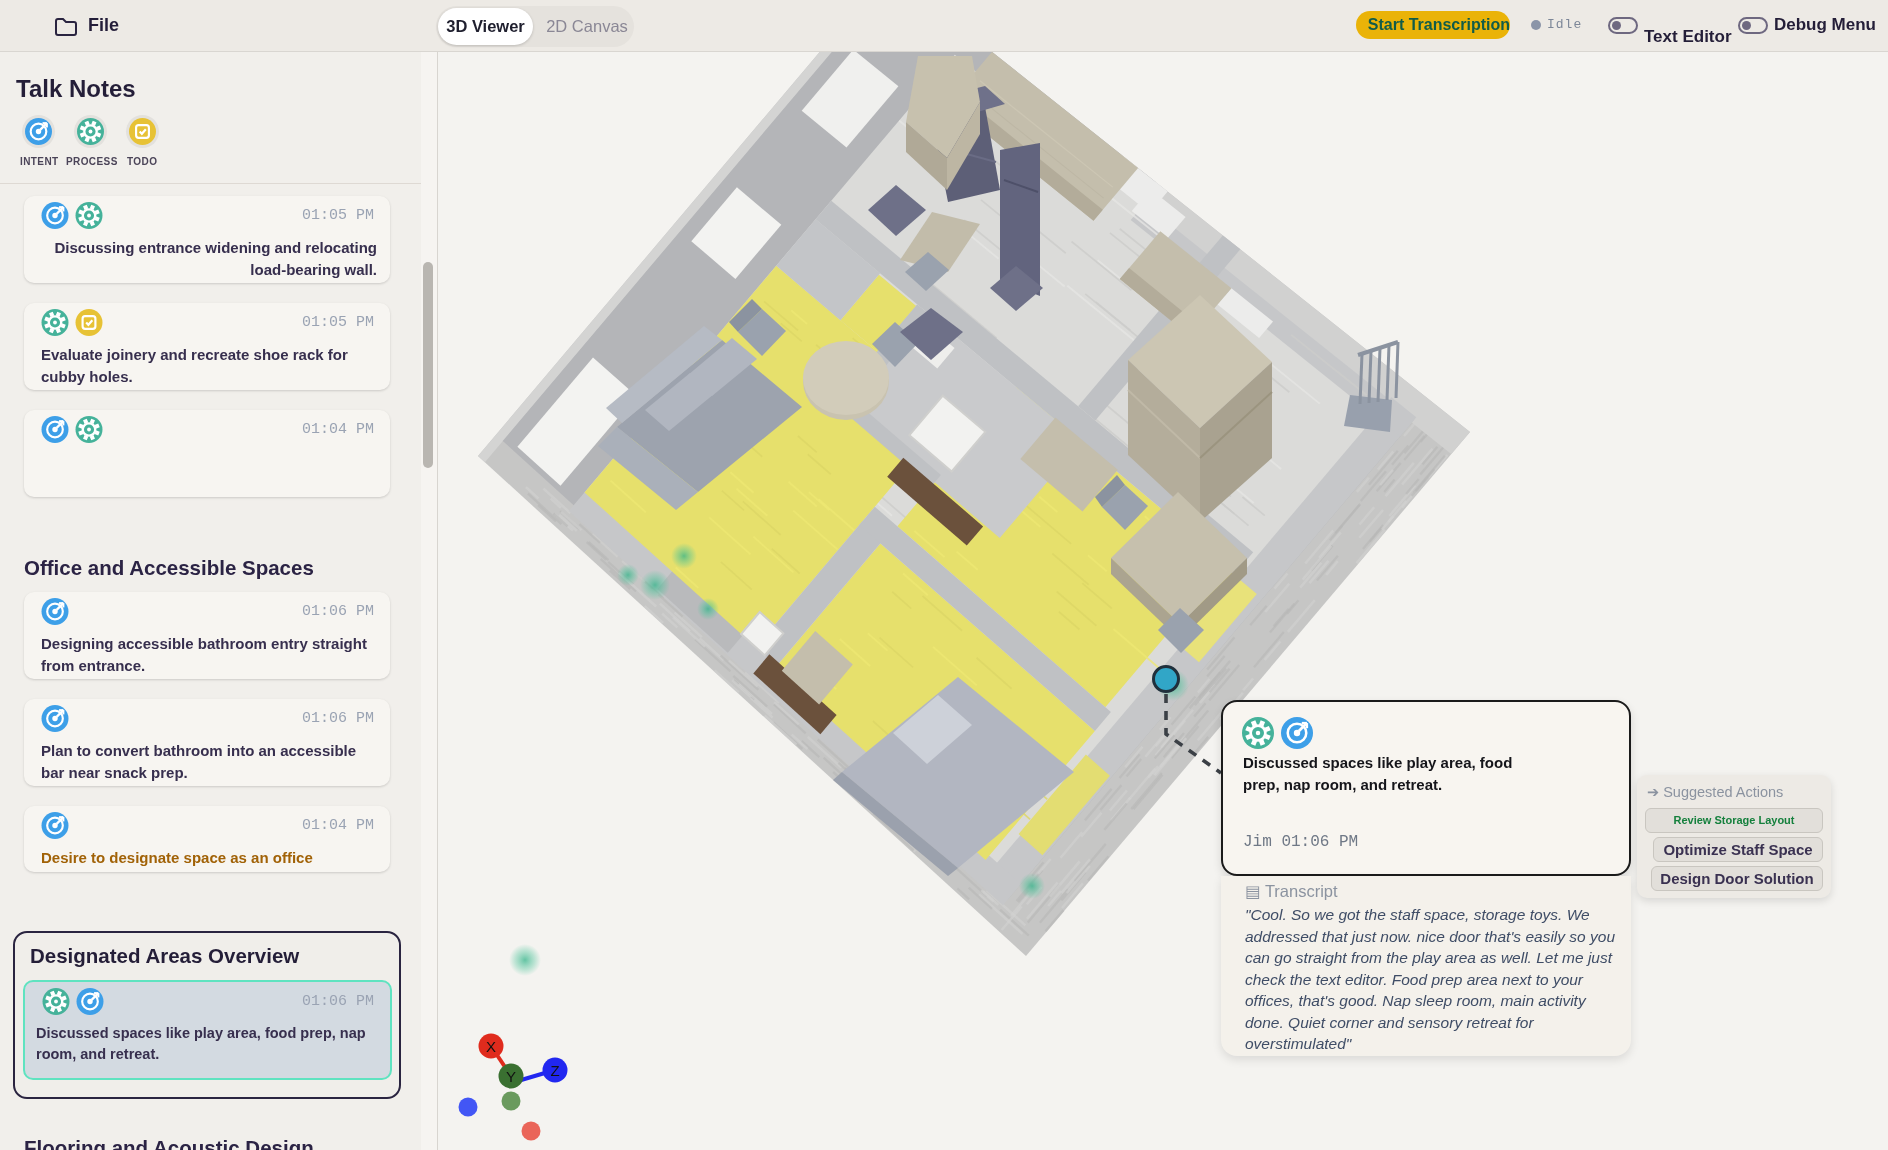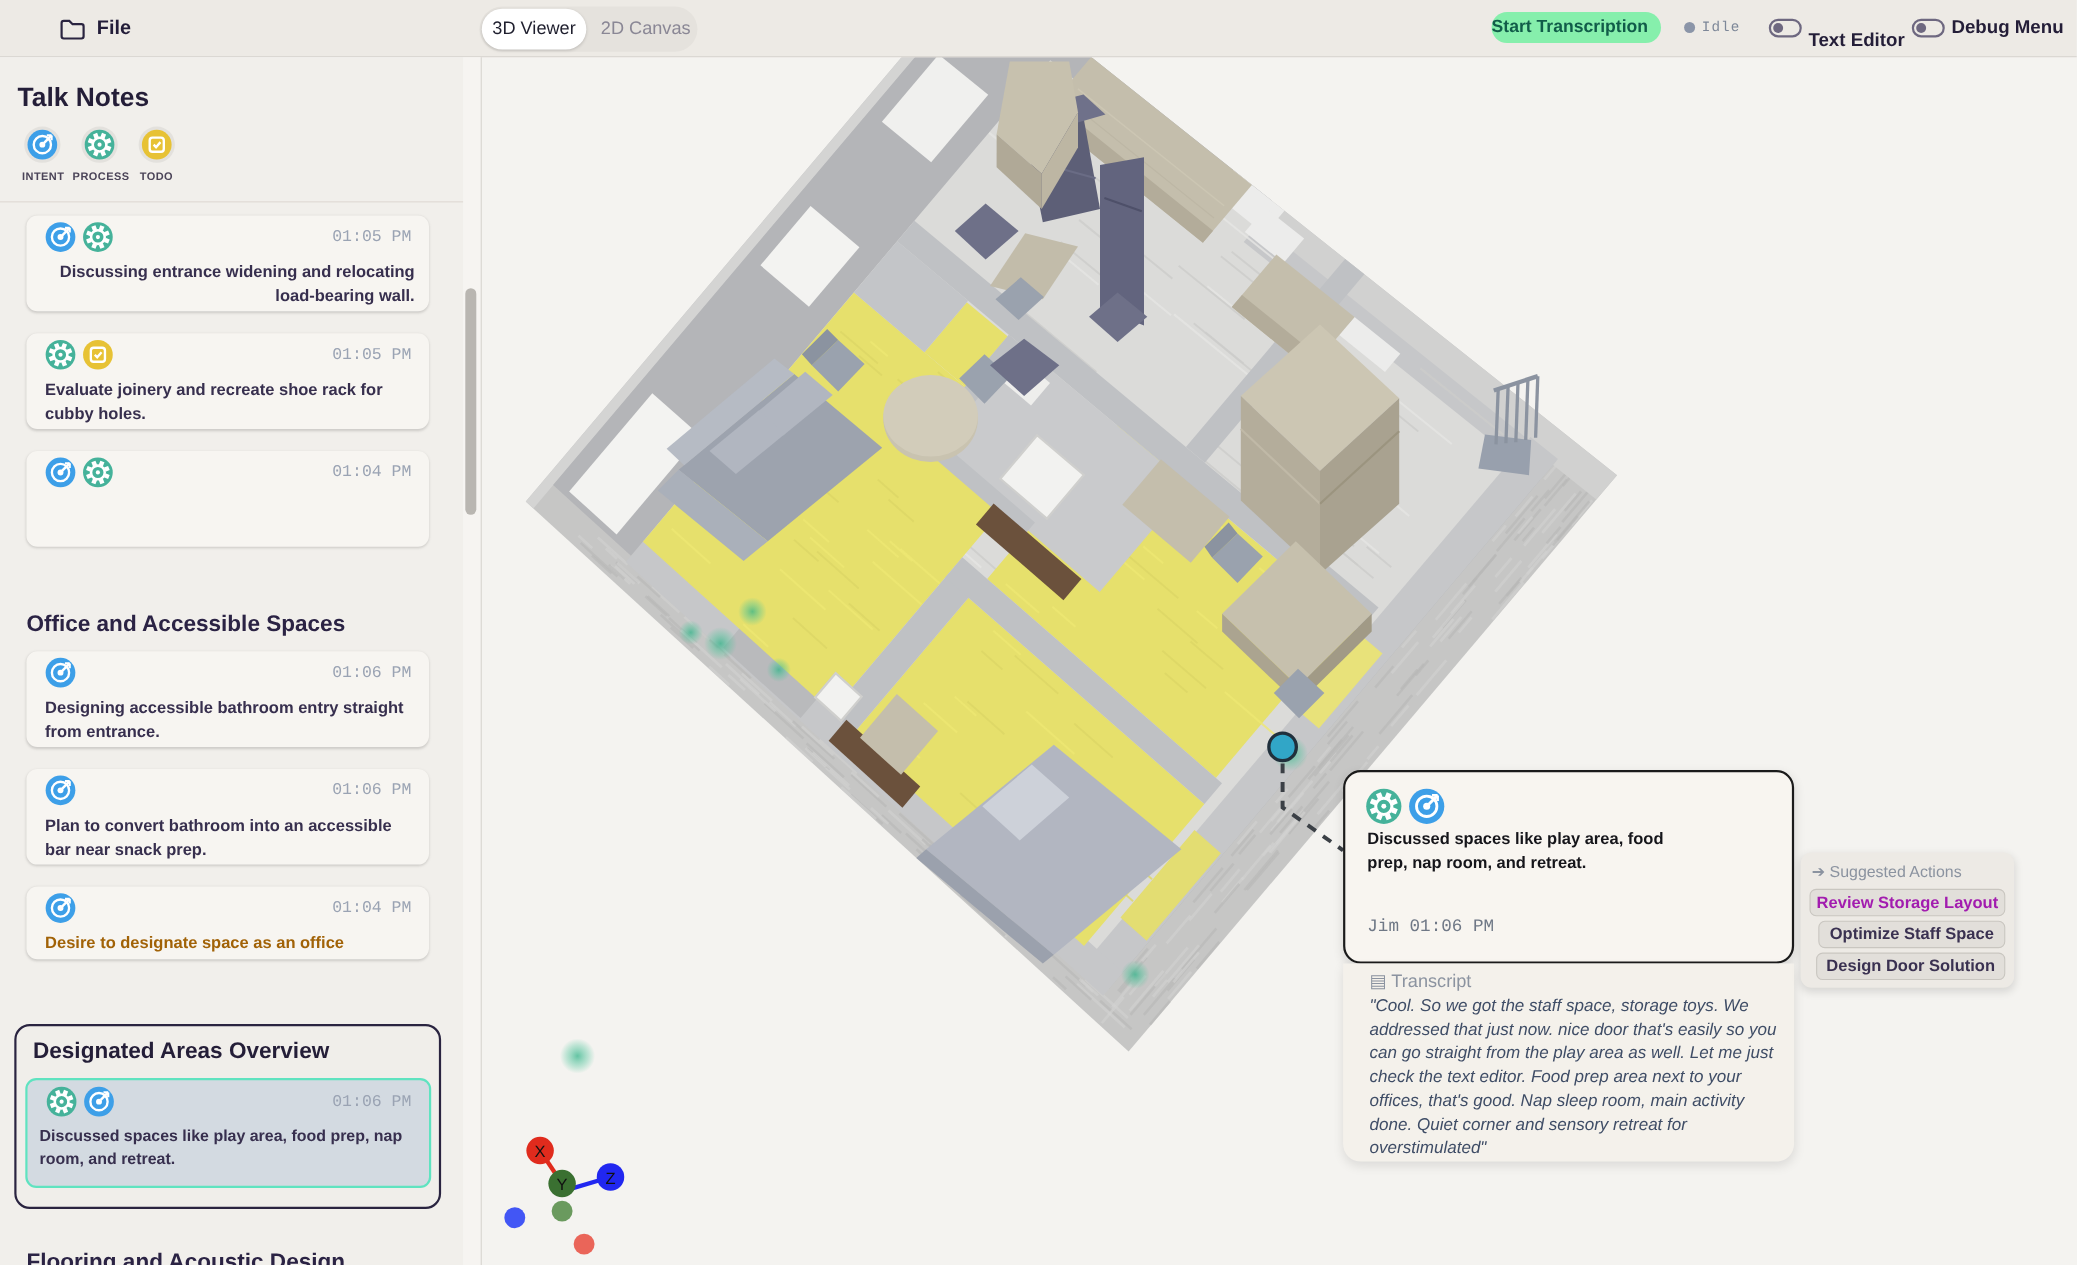--- a/index.html
+++ b/index.html
@@ -513,21 +513,21 @@
 <div style="position:absolute;left:20px;top:131px;font-family:'Liberation Mono',monospace;font-size:16px;color:#6f7886;">Jim 01:06 PM</div>
 </div>
 
 <div style="position:absolute;left:1221px;top:876px;width:410px;height:180px;background:#f4f1eb;border-radius:0 0 16px 16px;box-shadow:0 4px 10px rgba(0,0,0,0.10);">
 <div style="position:absolute;left:24px;top:6px;font-size:16.5px;color:#8b93a0;">▤ Transcript</div>
 <div style="position:absolute;left:24px;top:28px;width:390px;font-size:15.5px;font-style:italic;color:#3f4d66;line-height:21.5px;">"Cool. So we got the staff space, storage toys. We<br>addressed that just now. nice door that's easily so you<br>can go straight from the play area as well. Let me just<br>check the text editor. Food prep area next to your<br>offices, that's good. Nap sleep room, main activity<br>done. Quiet corner and sensory retreat for<br>overstimulated"</div>
 </div>
 
 <div style="position:absolute;left:1637px;top:775px;width:194px;height:123px;background:#edeae5;border-radius:10px;box-shadow:0 3px 8px rgba(0,0,0,0.12);">
 <div style="position:absolute;left:10px;top:9px;font-size:14.5px;color:#8b93a0;">➔ Suggested Actions</div>
-<div style="position:absolute;left:8px;top:33px;width:178px;height:25px;background:#e2dfda;border:1px solid #c9c6c0;border-radius:6px;font-size:15px;font-weight:bold;color:#a21caf;text-align:center;line-height:23px;">Review Storage Layout</div>
+<div style="position:absolute;left:8px;top:33px;width:178px;height:25px;background:#e2dfda;border:1px solid #c9c6c0;border-radius:6px;font-size:11px;font-weight:bold;color:#15803d;text-align:center;line-height:23px;">Review Storage Layout</div>
 <div style="position:absolute;left:16px;top:62px;width:170px;height:25px;background:#e2dfda;border:1px solid #c9c6c0;border-radius:6px;font-size:15px;font-weight:bold;color:#3a3151;text-align:center;line-height:23px;">Optimize Staff Space</div>
 <div style="position:absolute;left:14px;top:91px;width:172px;height:25px;background:#e2dfda;border:1px solid #c9c6c0;border-radius:6px;font-size:15px;font-weight:bold;color:#3a3151;text-align:center;line-height:23px;">Design Door Solution</div>
 </div>
 
 <svg style="position:absolute;left:440px;top:1010px" width="180" height="140" viewBox="440 1010 180 140">
 <line x1="491" y1="1046" x2="511" y2="1076" stroke="#e02b1d" stroke-width="4"></line>
 <line x1="511" y1="1083" x2="555" y2="1070" stroke="#2127f0" stroke-width="4"></line>
 <circle cx="491" cy="1046" r="12.5" fill="#e02b1d"></circle>
 <circle cx="511" cy="1076" r="12.5" fill="#3a7031"></circle>
 <circle cx="555" cy="1070" r="12.5" fill="#2127f0"></circle>
@@ -539,24 +539,24 @@
 <text x="555" y="1076" font-size="15" fill="#111" text-anchor="middle" font-family="Liberation Sans">Z</text>
 </svg>
 
 <div style="position:absolute;left:0;top:0;width:1888px;height:52px;background:#edeae5;border-bottom:1px solid #d9d6d1;"></div>
 <svg style="position:absolute;left:54px;top:15px" width="26" height="24">
     <path d="M2 6 a2 2 0 0 1 2-2 h5 l3 3 h8 a2 2 0 0 1 2 2 v9 a2 2 0 0 1 -2 2 h-16 a2 2 0 0 1 -2-2 z" fill="none" stroke="#2a2440" stroke-width="2"></path>
   </svg>
 <div style="position:absolute;left:88px;top:15px;font-size:18px;font-weight:bold;color:#231d39;">File</div>
 
 <div style="position:absolute;left:436px;top:6px;width:198px;height:41px;background:#e5e2dd;border-radius:21px;"></div>
-<div style="position:absolute;left:438px;top:8px;width:95px;height:37px;background:#fff;border-radius:19px;box-shadow:0 1px 3px rgba(0,0,0,0.18);text-align:center;line-height:37px;font-size:16.5px;font-weight:normal;color:#1f1f2e;">3D Viewer</div>
+<div style="position:absolute;left:438px;top:8px;width:95px;height:37px;background:#fff;border-radius:19px;box-shadow:0 1px 3px rgba(0,0,0,0.18);text-align:center;line-height:37px;font-size:16.5px;font-weight:bold;color:#1f1f2e;">3D Viewer</div>
 <div style="position:absolute;left:542px;top:8px;width:90px;height:37px;text-align:center;line-height:37px;font-size:16.5px;color:#8a8795;">2D Canvas</div>
 
-<div style="position:absolute;left:1356px;top:11px;width:154px;height:28px;background:#86efac;border-radius:14px;text-align:left;line-height:28px;font-size:16px;font-weight:bold;color:#115c49;">Start Transcription</div>
+<div style="position:absolute;left:1356px;top:11px;width:154px;height:28px;background:#eab308;border-radius:14px;text-align:right;line-height:28px;font-size:16px;font-weight:bold;color:#115c49;">Start Transcription</div>
 <div style="position:absolute;left:1531px;top:20px;width:10px;height:10px;border-radius:50%;background:#8b95a8;"></div>
 <div style="position:absolute;left:1547px;top:17px;font-family:'Liberation Mono',monospace;font-size:13px;letter-spacing:1px;color:#7d8798;">Idle</div>
 <div style="position:absolute;left:1608px;top:17px;width:30px;height:17px;border:2px solid #6e6880;border-radius:9px;"></div>
 <div style="position:absolute;left:1612px;top:21px;width:9px;height:9px;border-radius:50%;background:#6e6880;"></div>
 <div style="position:absolute;left:1644px;top:27px;font-size:17px;font-weight:bold;color:#241e38;">Text Editor</div>
 <div style="position:absolute;left:1738px;top:17px;width:30px;height:17px;border:2px solid #6e6880;border-radius:9px;"></div>
 <div style="position:absolute;left:1742px;top:21px;width:9px;height:9px;border-radius:50%;background:#6e6880;"></div>
 <div style="position:absolute;left:1774px;top:15px;font-size:17px;font-weight:bold;color:#241e38;">Debug Menu</div>
 
 <div style="position:absolute;left:0;top:52px;width:421px;height:1098px;background:#f1efeb;"></div>

